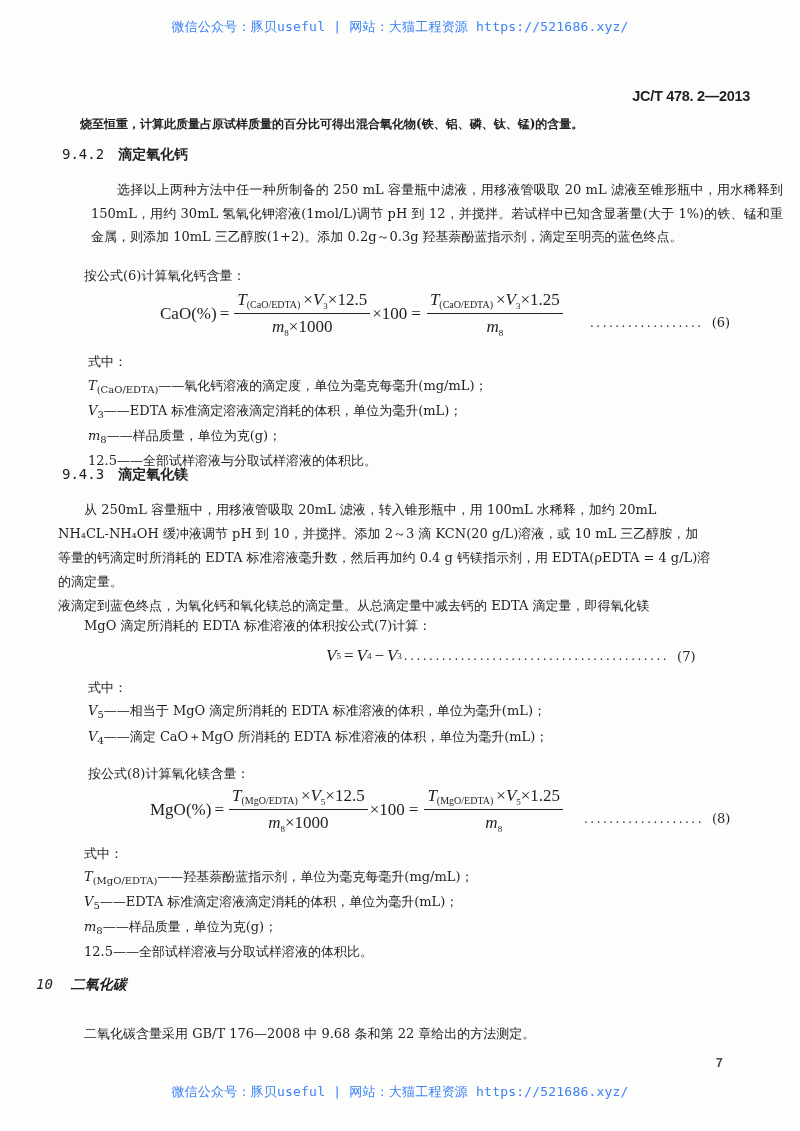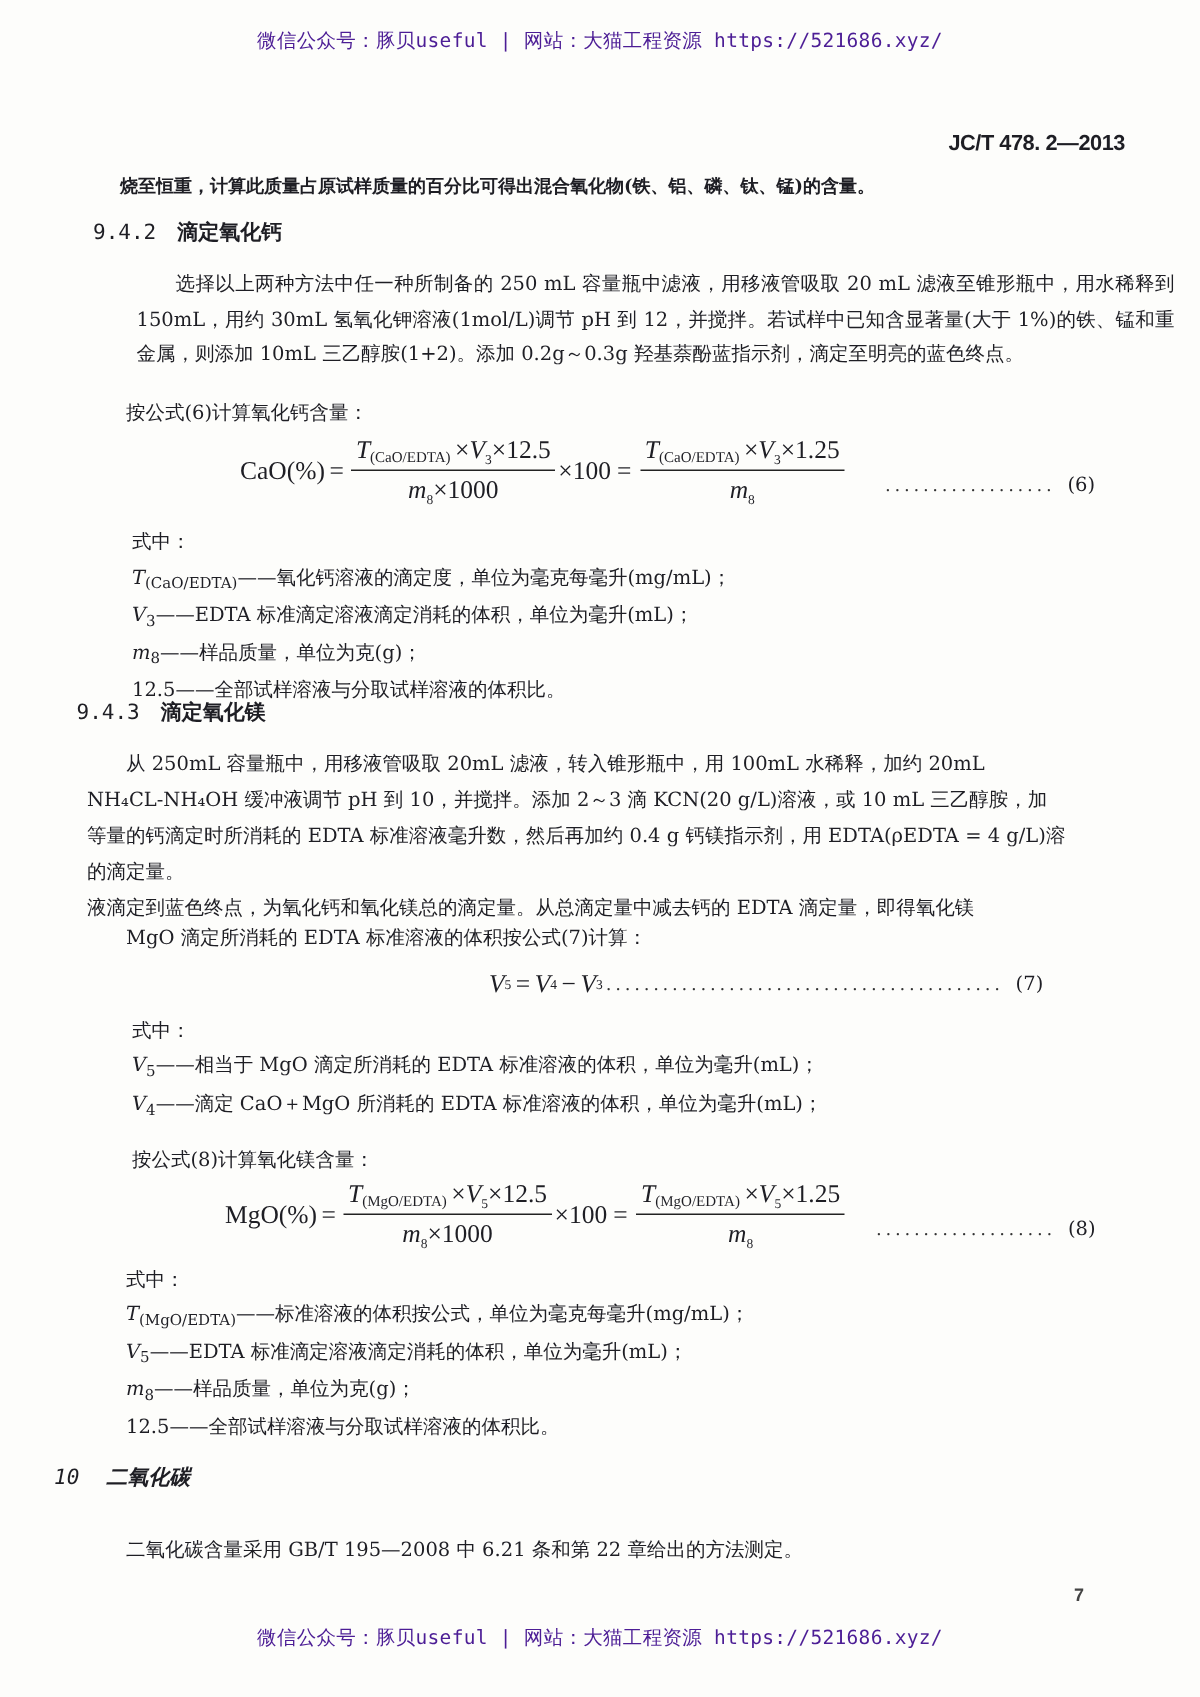--- a/index.html
+++ b/index.html
@@ -5,21 +5,21 @@
   html, body { margin: 0; padding: 0; }
   body {
     width: 800px; height: 1131px; position: relative; overflow: hidden;
     background: #fdfdfb;
     font-family: "DejaVu Serif", "Liberation Serif", serif;
     color: #1e1e24;
   }
   .abs { position: absolute; }
   .watermark {
     left: 0; width: 800px; text-align: center;
-    color: #4c1d95; font-size: 13px; letter-spacing: 0.2px;
+    color: #3b82f6; font-size: 13px; letter-spacing: 0.2px;
     font-family: "DejaVu Sans Mono", "Liberation Mono", monospace;
   }
   .doc-code {
     right: 50px; top: 88px; font-size: 14.5px; font-weight: bold;
     font-family: "Liberation Sans", sans-serif; letter-spacing: -0.3px;
   }
   .line { font-size: 13px; line-height: 24px; white-space: nowrap; }
   .heading { font-size: 14px; font-weight: bold; font-family: "DejaVu Sans", sans-serif; }
   .heading .num { font-weight: normal; font-family: "DejaVu Sans Mono", monospace; margin-right: 14px; }
   .para { font-size: 13px; line-height: 23.5px; text-align: justify; }
@@ -75,21 +75,21 @@
 </div>
 
 <div class="abs line" style="left:88px; top:350px;">式中：</div>
 <div class="abs" style="left:88px; top:374px;">
   <div class="line"><span class="it">T</span><span class="sub-small">(CaO/EDTA)</span><span>——氧化钙溶液的滴定度，单位为毫克每毫升(mg/mL)；</span></div>
   <div class="line" style="margin-top:-3px;"><span class="it">V</span><span class="sub-small">3</span><span>——EDTA 标准滴定溶液滴定消耗的体积，单位为毫升(mL)；</span></div>
   <div class="line" style="margin-top:-3px;"><span class="it">m</span><span class="sub-small">8</span><span>——样品质量，单位为克(g)；</span></div>
   <div class="line" style="margin-top:-3px;"><span>12.5</span><span>——全部试样溶液与分取试样溶液的体积比。</span></div>
 </div>
 
-<div class="abs heading" style="left:51px; top:466px;">
+<div class="abs heading" style="left:62px; top:466px;">
   <span class="num">9.4.3</span><span>滴定氧化镁</span>
 </div>
 
 <div class="abs" style="left:58px; top:498px; width:692px;">
   <div class="line" style="padding-left:26px;">从 250mL 容量瓶中，用移液管吸取 20mL 滤液，转入锥形瓶中，用 100mL 水稀释，加约 20mL</div>
   <div class="line">NH₄CL-NH₄OH 缓冲液调节 pH 到 10，并搅拌。添加 2～3 滴 KCN(20 g/L)溶液，或 10 mL 三乙醇胺，加</div>
   <div class="line">等量的钙滴定时所消耗的 EDTA 标准溶液毫升数，然后再加约 0.4 g 钙镁指示剂，用 EDTA(ρEDTA = 4 g/L)溶</div>
   <div class="line">的滴定量。</div>
   <div class="line">液滴定到蓝色终点，为氧化钙和氧化镁总的滴定量。从总滴定量中减去钙的 EDTA 滴定量，即得氧化镁</div>
 </div>
@@ -129,26 +129,26 @@
     <span class="num-part"><span class="it">T</span><span class="sub-small">(MgO/EDTA)</span><span style="margin-left:3px;">×</span><span class="it">V</span><sub class="s">5</sub><span>×1.25</span></span>
     <span class="den-part"><span class="it">m</span><sub class="s">8</sub></span>
   </span>
 </div>
 <div class="abs" style="left:578px; top:808px;">
   <span class="dots">...................</span><span class="eqno">(8)</span>
 </div>
 
 <div class="abs line" style="left:84px; top:842px;">式中：</div>
 <div class="abs" style="left:84px; top:865px;">
-  <div class="line"><span class="it">T</span><span class="sub-small">(MgO/EDTA)</span><span>——标准溶液的体积按公式，单位为毫克每毫升(mg/mL)；</span></div>
+  <div class="line"><span class="it">T</span><span class="sub-small">(MgO/EDTA)</span><span>——羟基萘酚蓝指示剂，单位为毫克每毫升(mg/mL)；</span></div>
   <div class="line" style="margin-top:-3px;"><span class="it">V</span><span class="sub-small">5</span><span>——EDTA 标准滴定溶液滴定消耗的体积，单位为毫升(mL)；</span></div>
   <div class="line" style="margin-top:-3px;"><span class="it">m</span><span class="sub-small">8</span><span>——样品质量，单位为克(g)；</span></div>
   <div class="line" style="margin-top:-3px;"><span>12.5</span><span>——全部试样溶液与分取试样溶液的体积比。</span></div>
 </div>
 
 <div class="abs heading" style="left:36px; top:976px;font-style:italic;">
   <span class="num" style="margin-right:18px;">10</span><span>二氧化碳</span>
 </div>
-<div class="abs line" style="left:84px; top:1022px;">二氧化碳含量采用 GB/T 195—2008 中 6.21 条和第 22 章给出的方法测定。</div>
+<div class="abs line" style="left:84px; top:1022px;">二氧化碳含量采用 GB/T 176—2008 中 9.68 条和第 22 章给出的方法测定。</div>
 
 <div class="abs page-num" style="left:716px; top:1056px;">7</div>
 
 <div class="abs watermark" style="top:1083px;">微信公众号：豚贝useful | 网站：大猫工程资源 https://521686.xyz/</div>
 
 </body></html>

